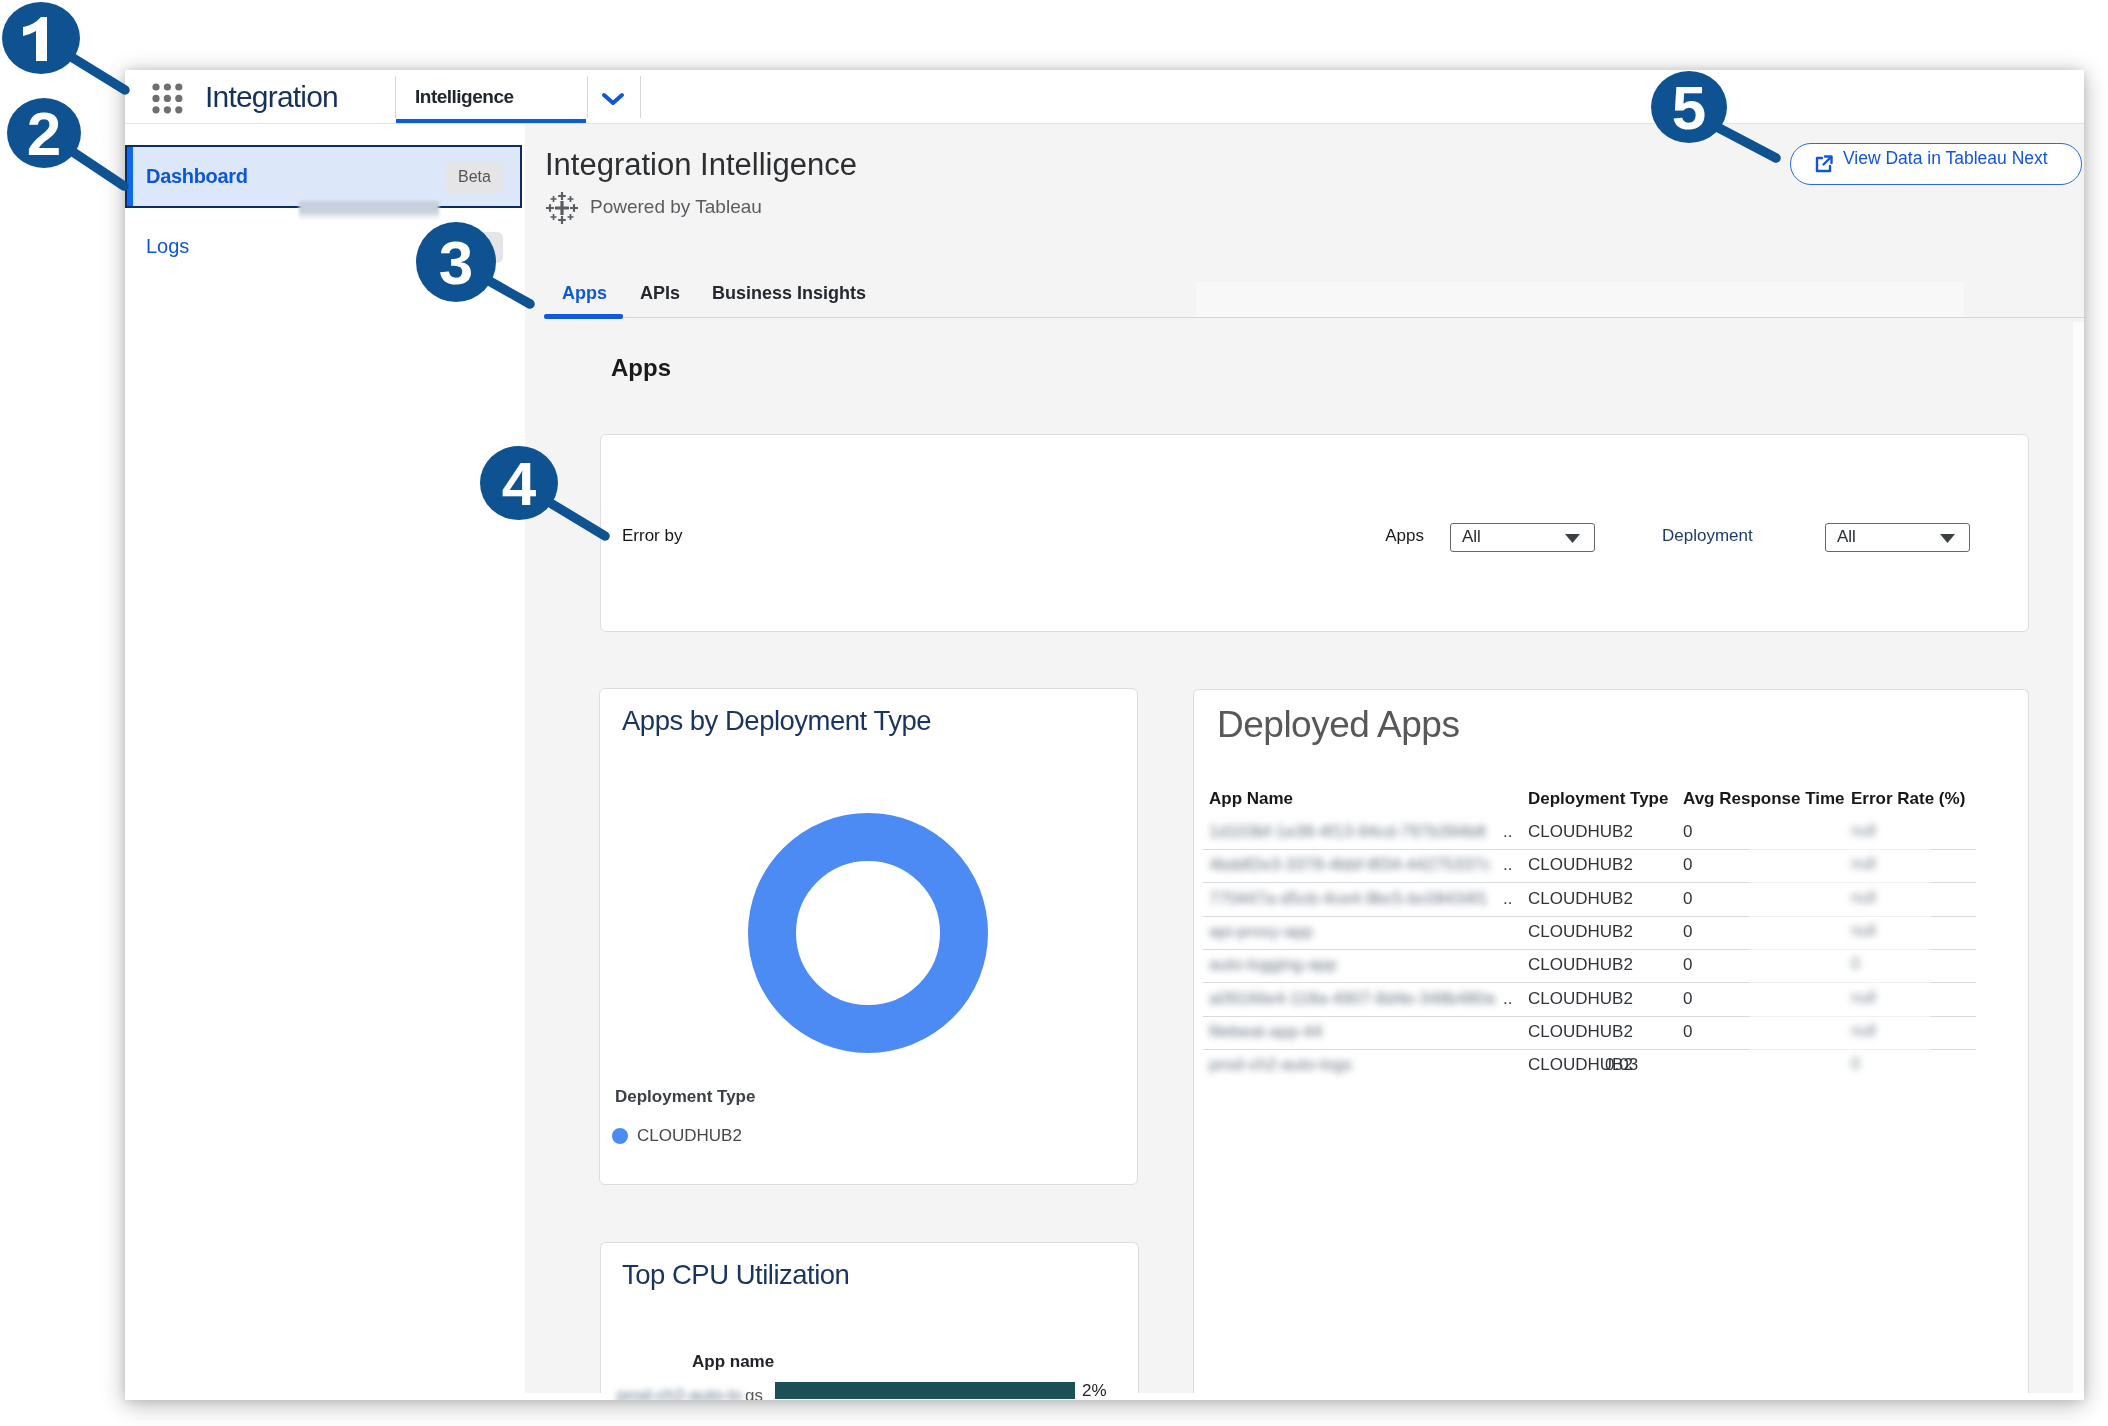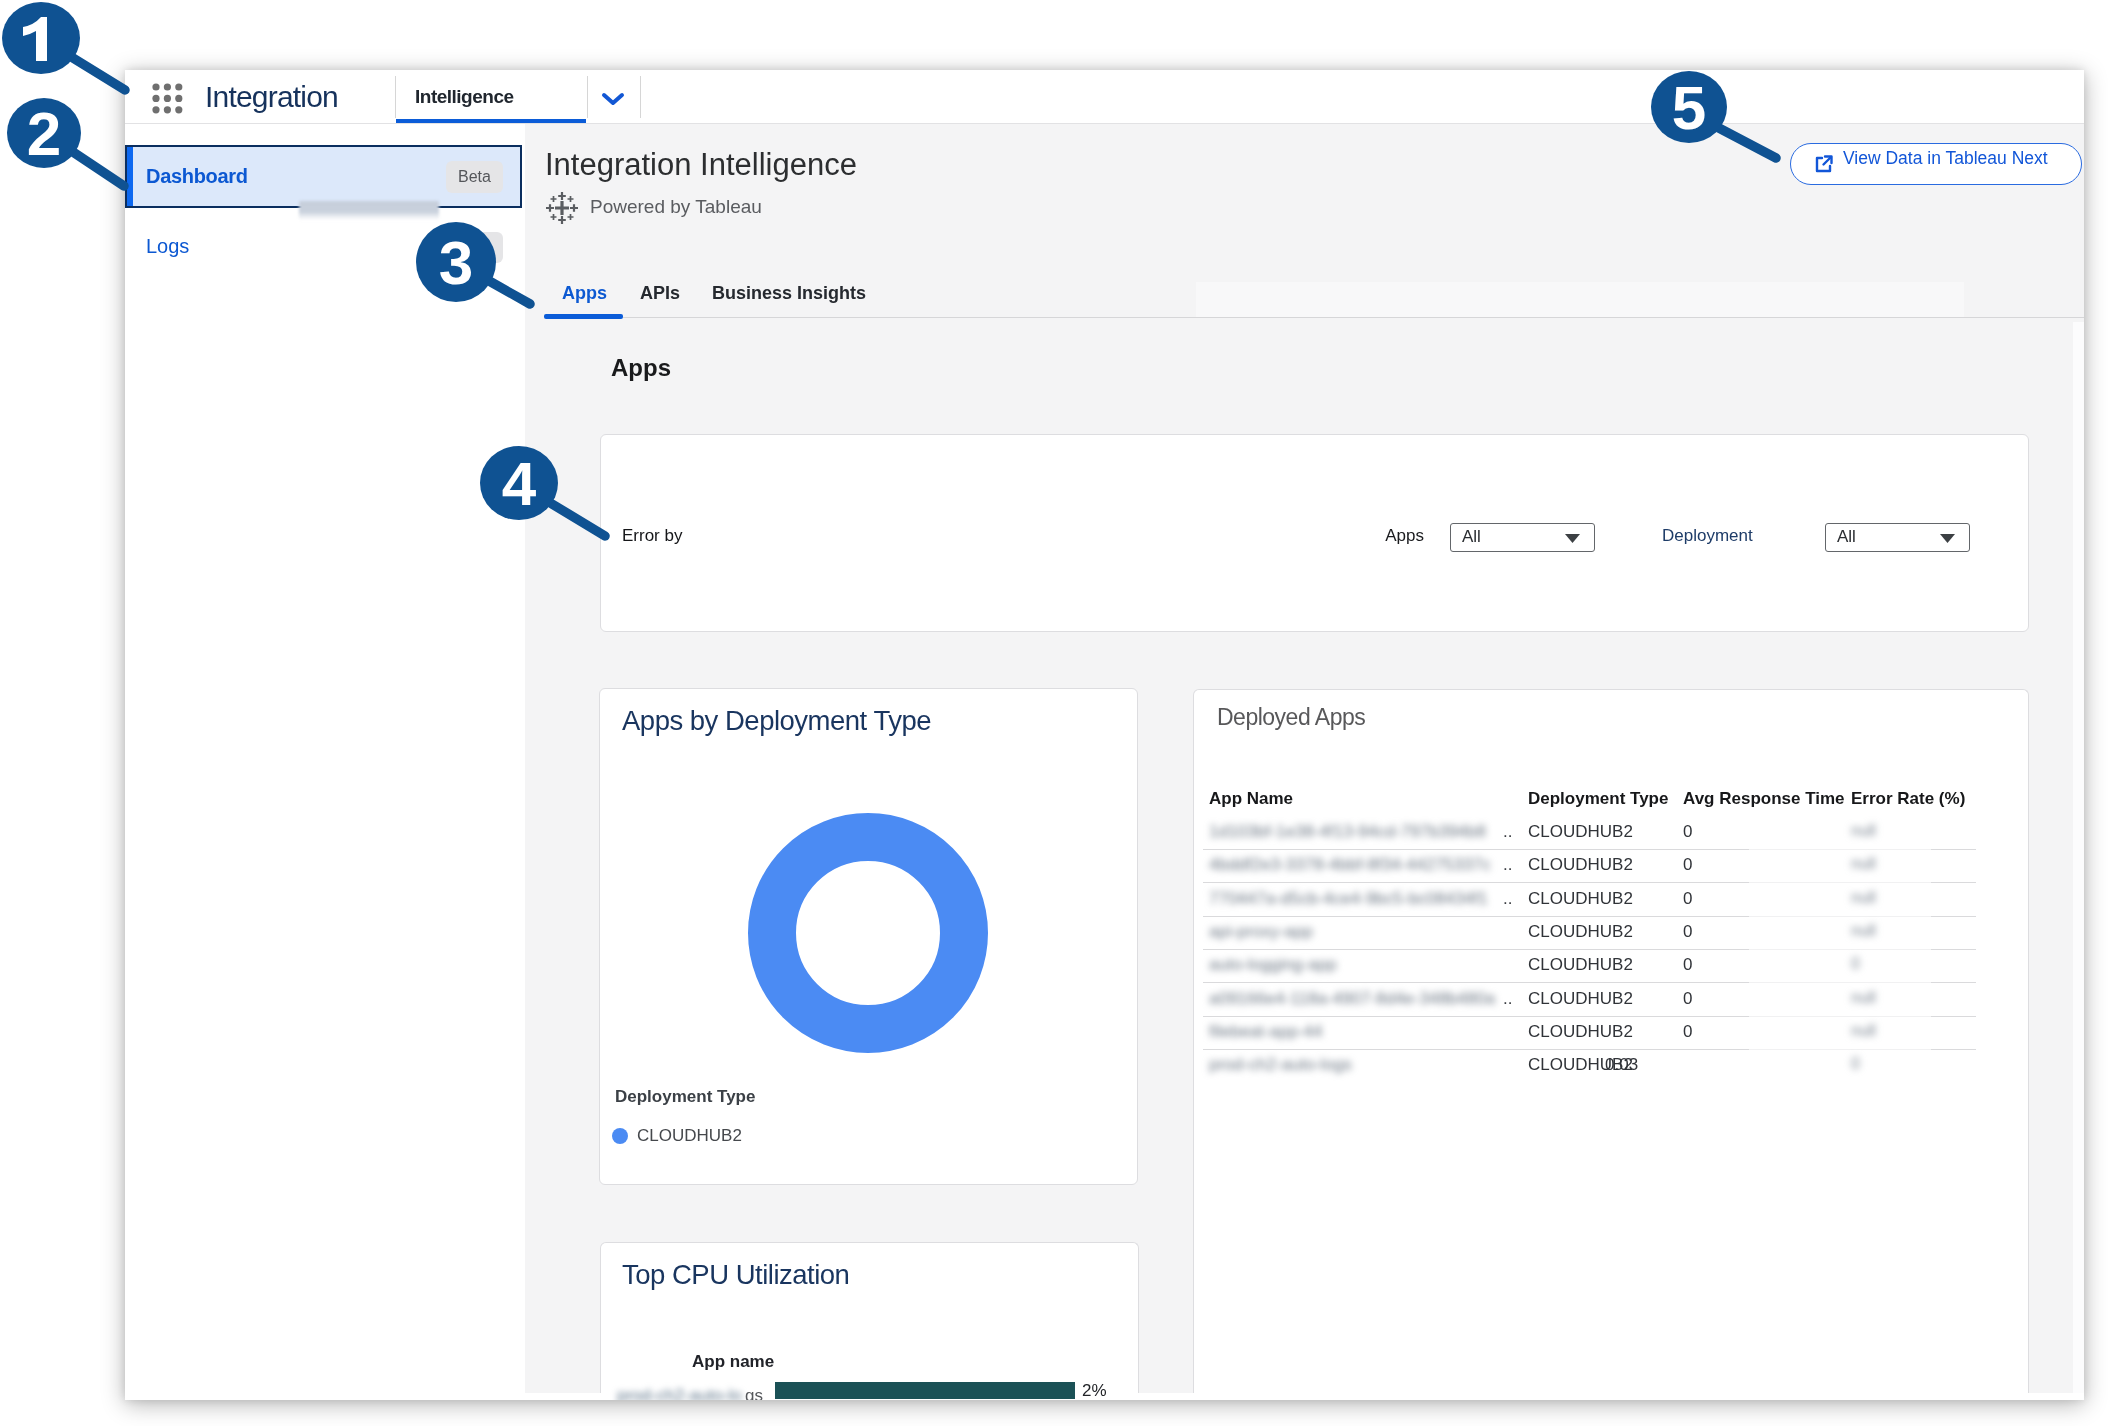--- a/index.html
+++ b/index.html
@@ -111,21 +111,21 @@
     <div class="abs" style="left:474px;top:618px;width:539px;height:497px;background:#fff;border:1px solid #dddde0;border-radius:6px;"></div>
     <div class="abs" style="left:497px;top:635px;font-size:27.5px;letter-spacing:-0.5px;color:#19355f;">Apps by Deployment Type</div>
     <svg class="abs" style="left:623px;top:743px;" width="240" height="240" viewBox="0 0 240 240">
       <circle cx="120" cy="120" r="96" fill="none" stroke="#4b8bf3" stroke-width="48"></circle>
     </svg>
     <div class="abs" style="left:490px;top:1017px;font-size:17px;font-weight:700;color:#3b4046;">Deployment Type</div>
     <div class="abs" style="left:487px;top:1058px;width:16px;height:16px;border-radius:50%;background:#4b8bf3;"></div>
     <div class="abs" style="left:512px;top:1056px;font-size:17px;color:#45484c;">CLOUDHUB2</div>
 
     <div class="abs" style="left:1068px;top:619px;width:836px;height:704px;background:#fff;border:1px solid #dddde0;border-bottom:none;border-radius:6px 6px 0 0;"></div>
-    <div class="abs" style="left:1092px;top:634px;font-size:23px;letter-spacing:-0.5px;color:#58585a;">Deployed Apps</div>
+    <div class="abs" style="left:1092px;top:634px;font-size:37px;letter-spacing:-0.5px;color:#58585a;">Deployed Apps</div>
     <div class="abs" style="left:1084px;top:719px;font-size:17px;font-weight:700;color:#17181a;">App Name</div>
     <div class="abs" style="left:1403px;top:719px;font-size:17px;font-weight:700;color:#17181a;">Deployment Type</div>
     <div class="abs" style="left:1558px;top:719px;font-size:17px;font-weight:700;color:#17181a;">Avg Response Time</div>
     <div class="abs" style="left:1726px;top:719px;font-size:17px;font-weight:700;color:#17181a;">Error Rate (%)</div>
 
     <div>
     <div class="abs" style="left:1078px;top:779.0px;width:773px;height:1px;background:#dadadc;"></div>
     <div class="abs" style="left:1084px;top:752.0px;font-size:17px;color:#6b7683;filter:blur(3.5px);white-space:nowrap;">1d103bf-1e38-4f13-94cd-797b394b8</div>
     <div class="abs" style="left:1378px;top:752.0px;font-size:17px;color:#3a3d42;">..</div>
     <div class="abs" style="left:1403px;top:752.0px;font-size:17px;color:#303338;">CLOUDHUB2</div>

